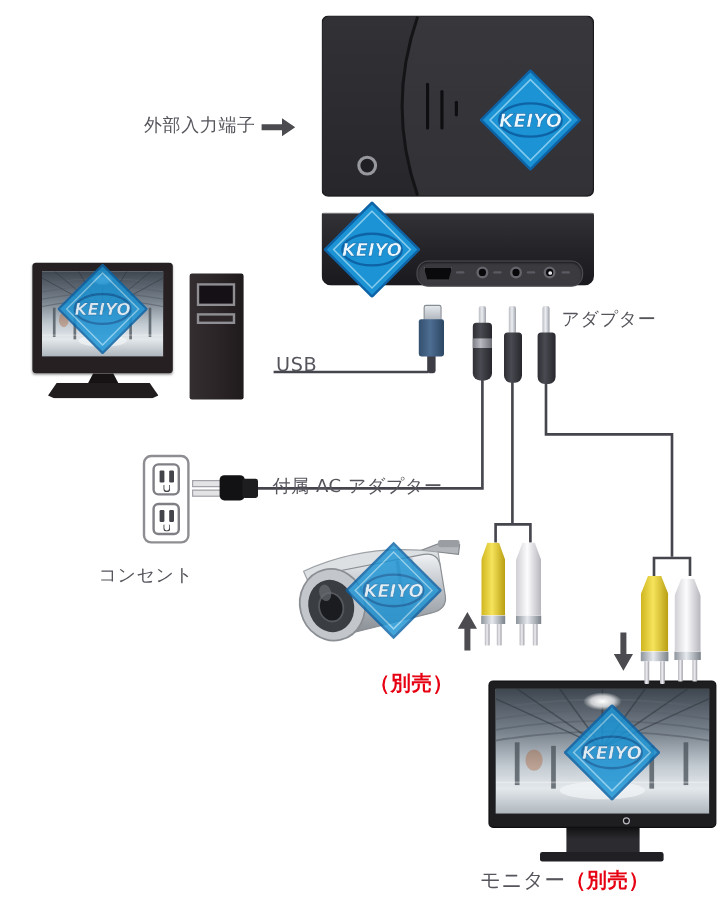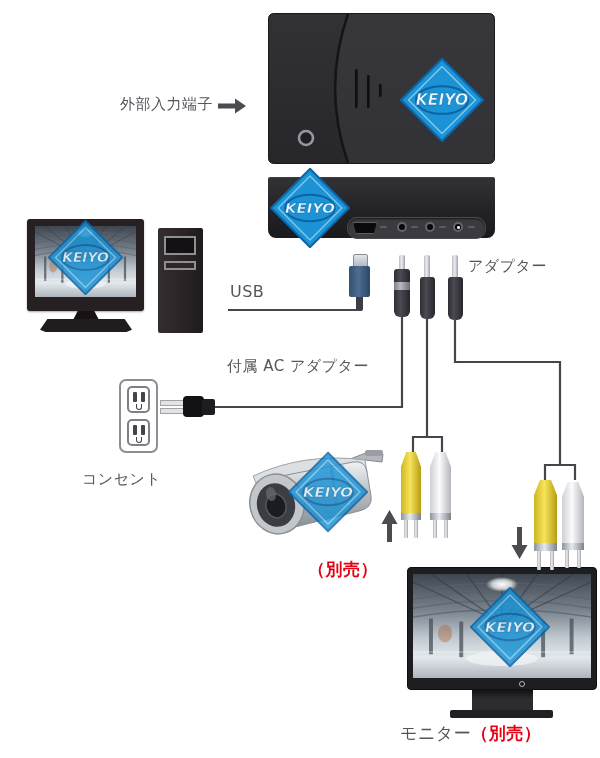--- a/index.html
+++ b/index.html
@@ -179,23 +179,23 @@
         <text x="50" y="56.5" text-anchor="middle" font-size="18.5" font-weight="bold" font-style="italic" font-family="DejaVu Sans, sans-serif" fill="#eaf7fe" stroke="#0d63a5" stroke-width="0.5">KEIYO</text>
       </svg></span>
   <span class="logo" style="left:470px;top:587px;width:80px;height:80px"><svg viewBox="0 0 100 100" width="100%" height="100%" style="opacity:0.85">
         <polygon points="50,1 99,50 50,99 1,50" fill="#1b93d4" stroke="#0d63a5" stroke-width="2.5"></polygon>
         <polygon points="50,10 90,50 50,90 10,50" fill="none" stroke="#8fd0ef" stroke-width="1.6" opacity="0.9"></polygon>
         <ellipse cx="50" cy="50" rx="31" ry="16.5" fill="none" stroke="#0d63a5" stroke-width="2.4"></ellipse>
         <text x="50" y="56.5" text-anchor="middle" font-size="18.5" font-weight="bold" font-style="italic" font-family="DejaVu Sans, sans-serif" fill="#eaf7fe" stroke="#0d63a5" stroke-width="0.5">KEIYO</text>
       </svg></span>
 
   <div class="lbl" style="left:120px;top:95px">外部入力端子</div>
-  <div class="lbl lbl-usb" style="left:230px;top:282px">USB</div>
+  <div class="lbl lbl-usb" style="left:230px;top:294px">USB</div>
   <div class="lbl" style="left:468px;top:257px">アダプター</div>
-  <div class="lbl" style="left:227px;top:357px">付属 AC アダプター</div>
+  <div class="lbl" style="left:227px;top:396px">付属 AC アダプター</div>
   <div class="lbl" style="left:82px;top:470px">コンセント</div>
   <div class="lbl note note-cam" style="left:308px;top:558px">（別売）</div>
   <div class="lbl lbl-mon" style="left:400px;top:722px;width:195px">
     <span>モニター</span><span class="note">（別売）</span>
   </div>
 
   <div class="pc-monitor">
     <div class="pc-screen"><svg viewBox="0 0 100 70" width="100%" height="100%" preserveAspectRatio="none">
           <defs>
             <linearGradient id="wv0" x1="0" y1="0" x2="0" y2="1">

